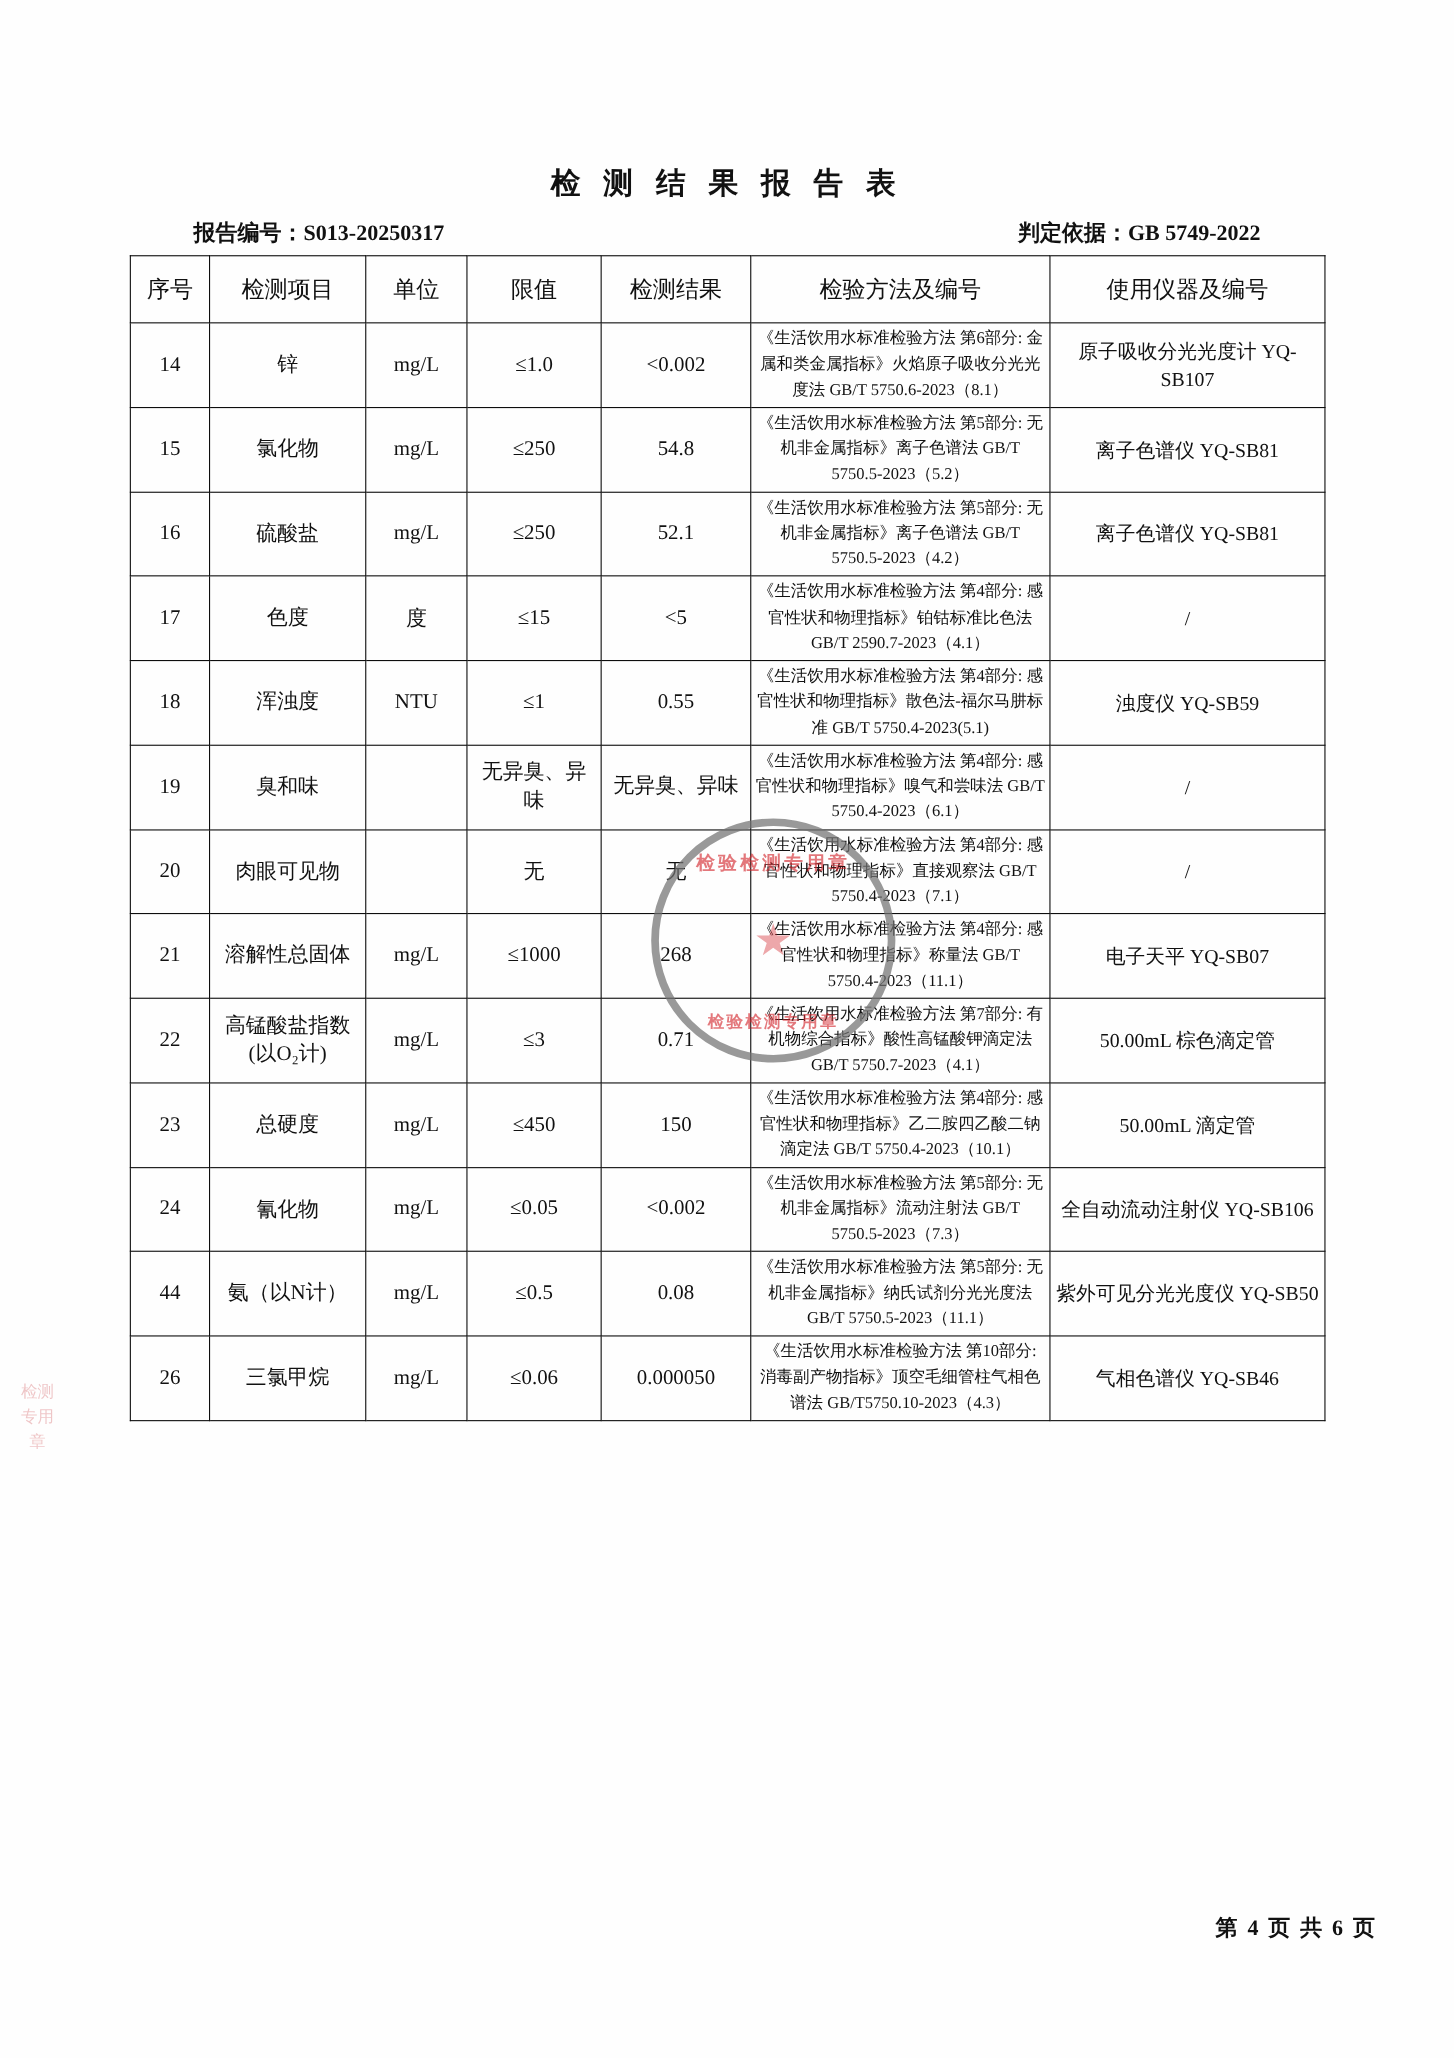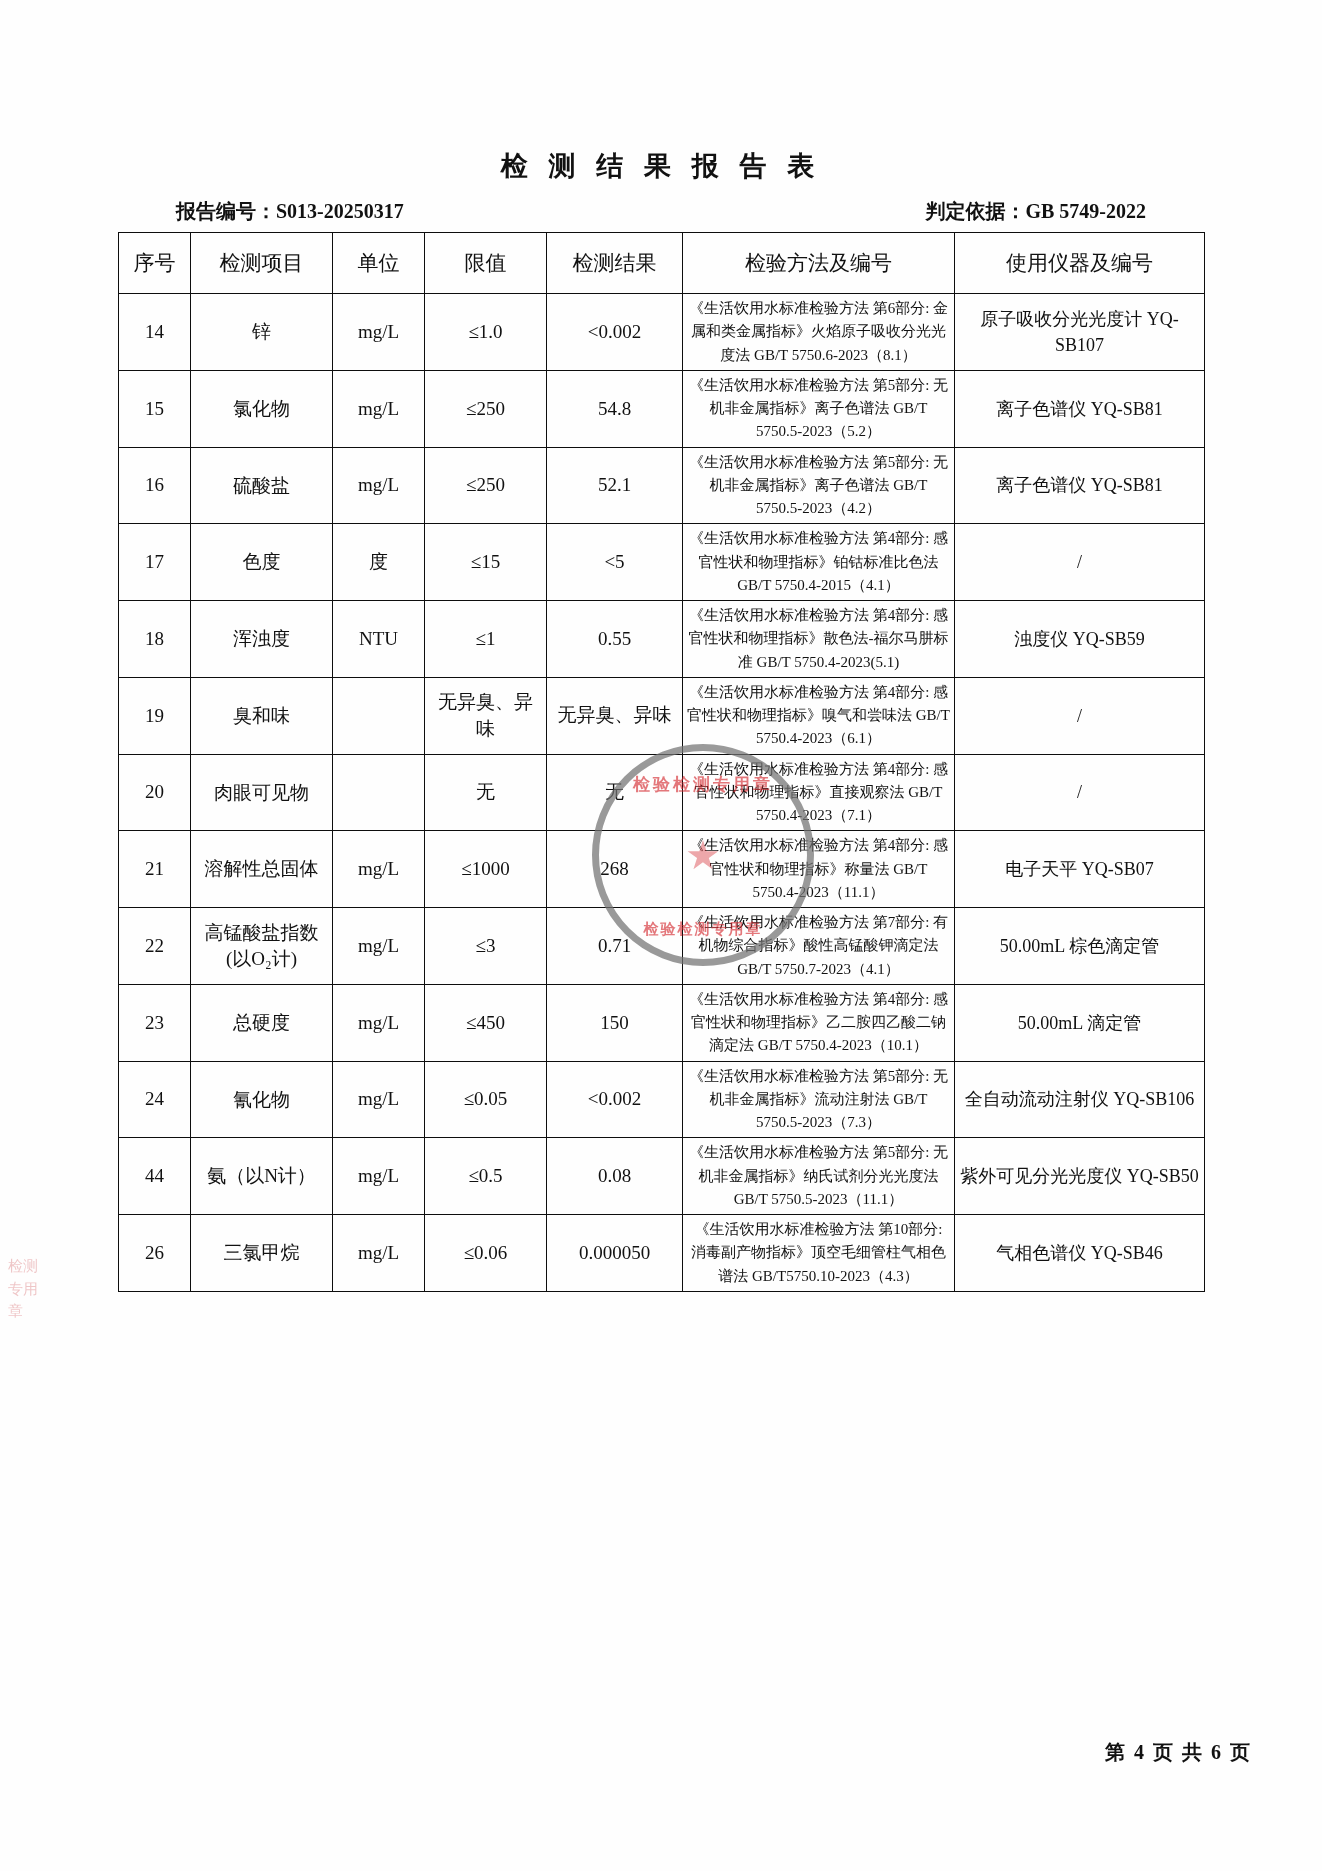--- a/index.html
+++ b/index.html
@@ -160,21 +160,21 @@
   .edge-smudge {
     position: absolute;
     left: 8px;
     top: 1255px;
     width: 52px;
     height: 230px;
     opacity: 0.28;
     color: #c8373c;
     font-size: 15px;
     line-height: 1.5;
-    text-align: left;
+    text-align: center;
     pointer-events: none;
   }
 </style>
 </head>
 <body>
 
 <div class="page">
 
   <div class="doc-title">检 测 结 果 报 告 表</div>
 
@@ -235,21 +235,21 @@
         <td class="result">52.1</td>
         <td class="method">《生活饮用水标准检验方法 第5部分: 无机非金属指标》离子色谱法 GB/T 5750.5-2023（4.2）</td>
         <td class="instr">离子色谱仪 YQ-SB81</td>
       </tr>
       <tr>
         <td class="no">17</td>
         <td class="item">色度</td>
         <td class="unit">度</td>
         <td class="limit">≤15</td>
         <td class="result">&lt;5</td>
-        <td class="method">《生活饮用水标准检验方法 第4部分: 感官性状和物理指标》铂钴标准比色法 GB/T 5750.4-2015（4.1）</td>
+        <td class="method">《生活饮用水标准检验方法 第4部分: 感官性状和物理指标》铂钴标准比色法 GB/T 2590.7-2023（4.1）</td>
         <td class="instr">/</td>
       </tr>
       <tr>
         <td class="no">18</td>
         <td class="item">浑浊度</td>
         <td class="unit">NTU</td>
         <td class="limit">≤1</td>
         <td class="result">0.55</td>
         <td class="method">《生活饮用水标准检验方法 第4部分: 感官性状和物理指标》散色法-福尔马肼标准 GB/T 5750.4-2023(5.1)</td>
         <td class="instr">浊度仪 YQ-SB59</td>

